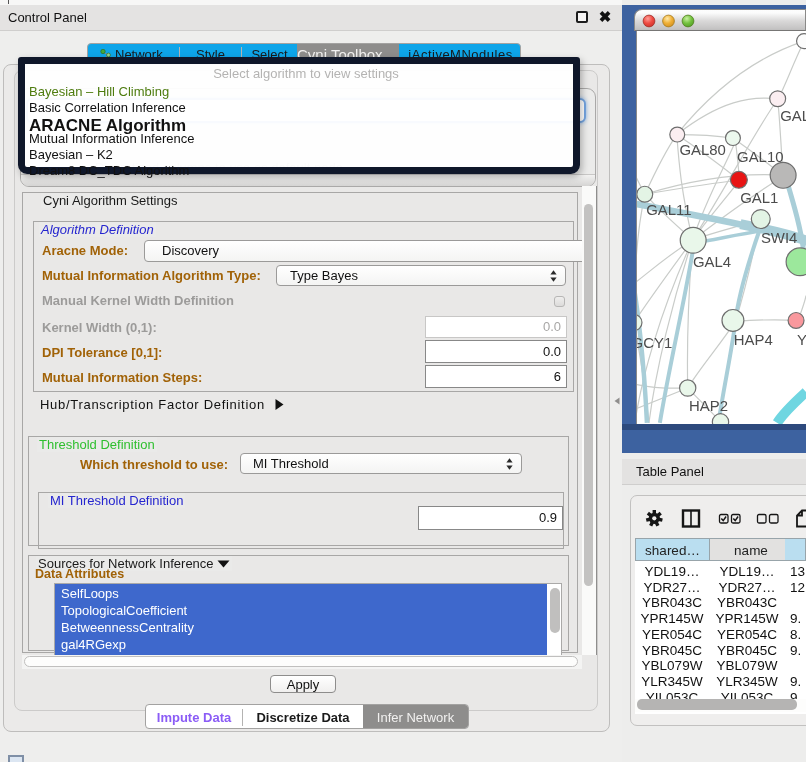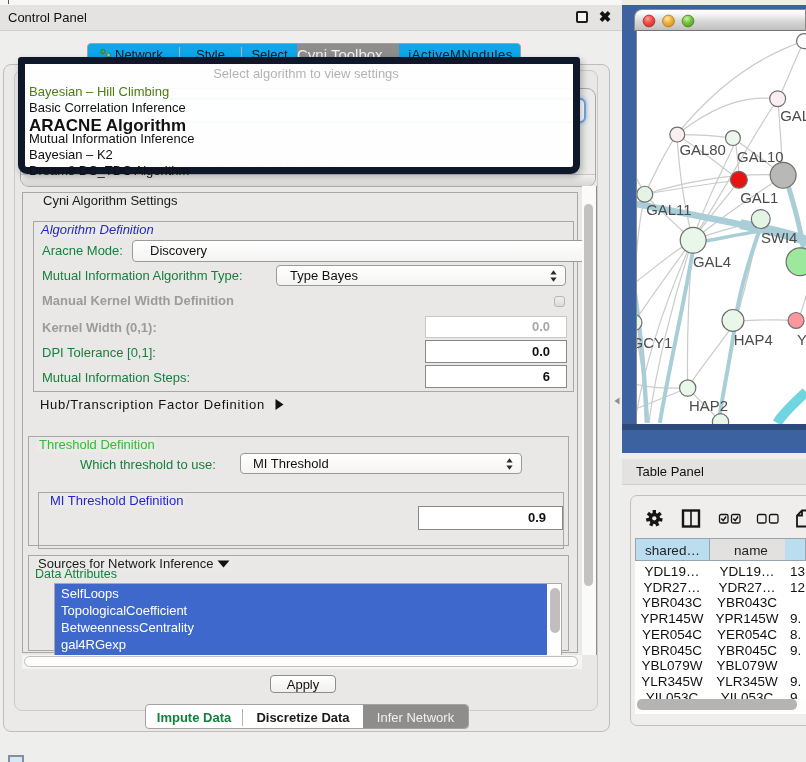--- a/index.html
+++ b/index.html
@@ -1,24 +1,24 @@
 <!DOCTYPE html>
 <html><head>
 <meta charset="utf-8">
 <style>
   * { margin:0; padding:0; box-sizing:border-box; }
   html,body { width:806px; height:762px; overflow:hidden; }
   body { font-family:"Liberation Sans", sans-serif; background:#ededec; position:relative; }
   .abs { position:absolute; }
-  .lbl { font-size:13px; font-weight:normal; color:#15803d; }
+  .lbl { font-size:13px; font-weight:bold; color:#a16207; }
   .lblgray { font-size:13px; font-weight:bold; color:#9c9b9a; }
   .combo { position:absolute; background:linear-gradient(#ffffff,#f4f4f3); border:1px solid #9b9a99; border-radius:4px; font-size:13px; color:#111; }
   .combo .ctext { position:absolute; left:17px; top:2px; }
   .stepper { position:absolute; right:7px; top:1px; width:9px; height:18px; }
-  .inp { position:absolute; background:#fff; border:1px solid #888; font-size:13px; color:#111; text-align:right; padding-right:16px;font-weight:bold; }
+  .inp { position:absolute; background:#fff; border:1px solid #888; font-size:13px; color:#111; text-align:right; padding-right:5px; }
   .gb { position:absolute; border:1px solid #a8a7a6; }
   .gbt { position:absolute; top:-8px; left:8px; background:#eaeae9; padding:0 2px; font-size:13px; color:#1a1a1a; white-space:nowrap;margin-top:8px; }
 </style>
 </head>
 <body>
 
 <div class="abs" style="left:0;top:0;width:622px;height:762px;background:#eeeeed;"></div>
 <div class="abs" style="left:0;top:0;width:622px;height:5px;background:#f7f7f6;"></div>
 <div class="abs" style="left:8px;top:0;width:1px;height:4px;background:#555;"></div>
 
@@ -58,21 +58,21 @@
 <div id="viewport" class="abs" style="left:22px;top:186px;width:560px;height:469px;overflow:hidden;">
 
   <div class="gb" style="left:0px;top:6px;width:556px;height:461px;">
     <div class="gbt" style="left:18px;">Cyni Algorithm Settings</div>
   </div>
 
   <div class="gb" style="left:11px;top:35px;width:541px;height:171px;">
     <div class="gbt" style="left:5px;color:#2525cf;font-style:italic;">Algorithm Definition</div>
   </div>
   <div class="lbl abs" style="left:20px;top:57px;">Aracne Mode:</div>
-  <div class="combo" style="left:110px;top:54px;width:502px;height:22px;">
+  <div class="combo" style="left:122px;top:54px;width:502px;height:22px;">
     <span class="ctext">Discovery</span>
     <svg class="stepper" viewBox="0 0 9 18">
         <path d="M4.5 3.2 L7.6 7.4 L1.4 7.4 Z" fill="#2a2a2a"></path>
         <path d="M4.5 14.8 L7.6 10.6 L1.4 10.6 Z" fill="#2a2a2a"></path>
       </svg>
   </div>
   <div class="lbl abs" style="left:20px;top:82px;">Mutual Information Algorithm Type:</div>
   <div class="combo" style="left:254px;top:79px;width:290px;height:21px;">
     <span class="ctext" style="left:13px;">Type Bayes</span>
     <svg class="stepper" viewBox="0 0 9 18">
@@ -128,21 +128,21 @@
 
 <div class="abs" style="left:582px;top:186px;width:15px;height:469px;background:#fafaf9;border-right:1px solid #8f8e8d;"></div>
 <div class="abs" style="left:584px;top:204px;width:9px;height:382px;background:#c3c2c1;border-radius:5px;"></div>
 
 <div class="abs" style="left:22px;top:655px;width:560px;height:14px;background:#f4f4f3;"></div>
 <div class="abs" style="left:24px;top:656px;width:554px;height:11px;background:#fdfdfc;border:1px solid #c0bfbe;border-radius:6px;"></div>
 
 <div class="abs" style="left:270px;top:675px;width:66px;height:18px;background:linear-gradient(#ffffff,#f0efee);border:1px solid #8e8d8c;border-radius:4px;text-align:center;line-height:17px;font-size:13px;color:#111;">Apply</div>
 
 <div class="abs" style="left:145px;top:704px;width:324px;height:25px;background:#fff;border:1px solid #a3a2a1;border-radius:4px;overflow:hidden;">
-  <div class="abs" style="left:0;top:0;width:96px;line-height:25px;font-size:13px;font-weight:bold;color:#15803d;text-align:center;">Impute Data</div>
+  <div class="abs" style="left:0;top:0;width:96px;line-height:25px;font-size:13px;font-weight:bold;color:#8b5cf6;text-align:center;">Impute Data</div>
   <div class="abs" style="left:96px;top:4px;width:1px;height:17px;background:#b4b3b2;"></div>
   <div class="abs" style="left:97px;top:0;width:120px;line-height:25px;font-size:13px;font-weight:bold;color:#1a1a1a;text-align:center;">Discretize Data</div>
   <div class="abs" style="left:217px;top:0;width:105px;height:25px;background:#8e8d8c;color:#f2f1f0;line-height:25px;font-size:13px;text-align:center;">Infer Network</div>
 </div>
 
 <div class="abs" style="left:18px;top:57px;width:562px;height:117px;background:rgba(255,255,255,0.95);border:7px solid #0f172a;border-radius:3px 3px 9px 9px;box-shadow:2px 3px 7px rgba(0,0,0,0.28);z-index:5;">
   <div class="abs" style="left:0;top:2px;width:562px;text-align:center;font-size:13px;color:#b4b3b2;">Select algorithm to view settings</div>
   <div class="abs" style="left:4px;top:20px;font-size:13px;color:#4d7c0f;">Bayesian – Hill Climbing</div>
   <div class="abs" style="left:4px;top:36px;font-size:13px;color:#111;">Basic Correlation Inference</div>
   <div class="abs" style="left:4px;top:52px;font-size:17px;color:#111;font-weight:bold;">ARACNE Algorithm</div>

